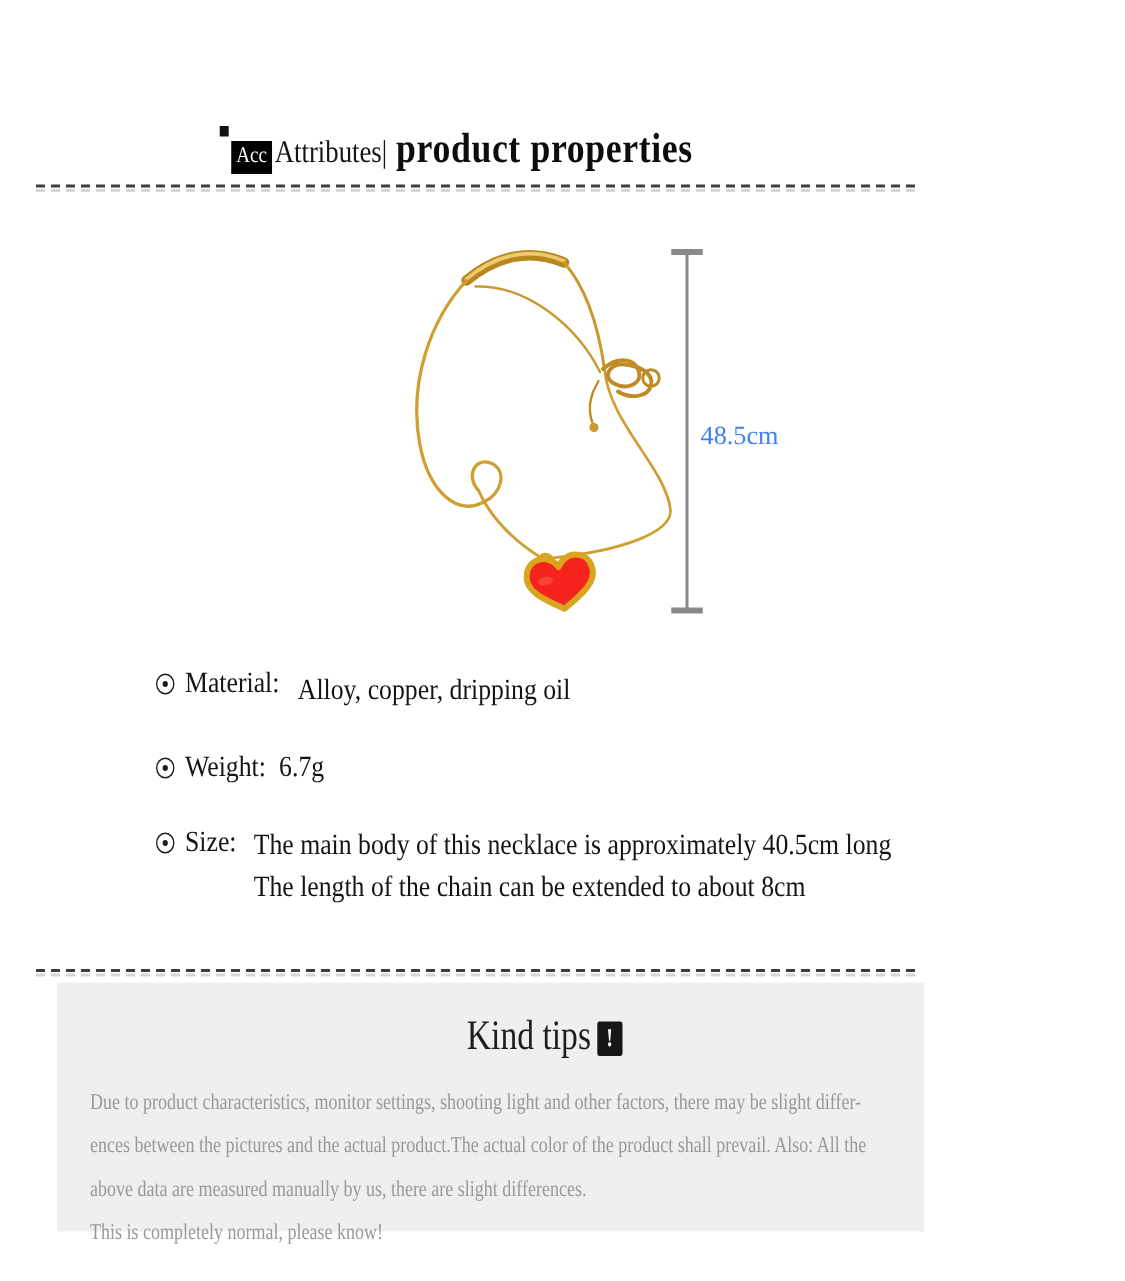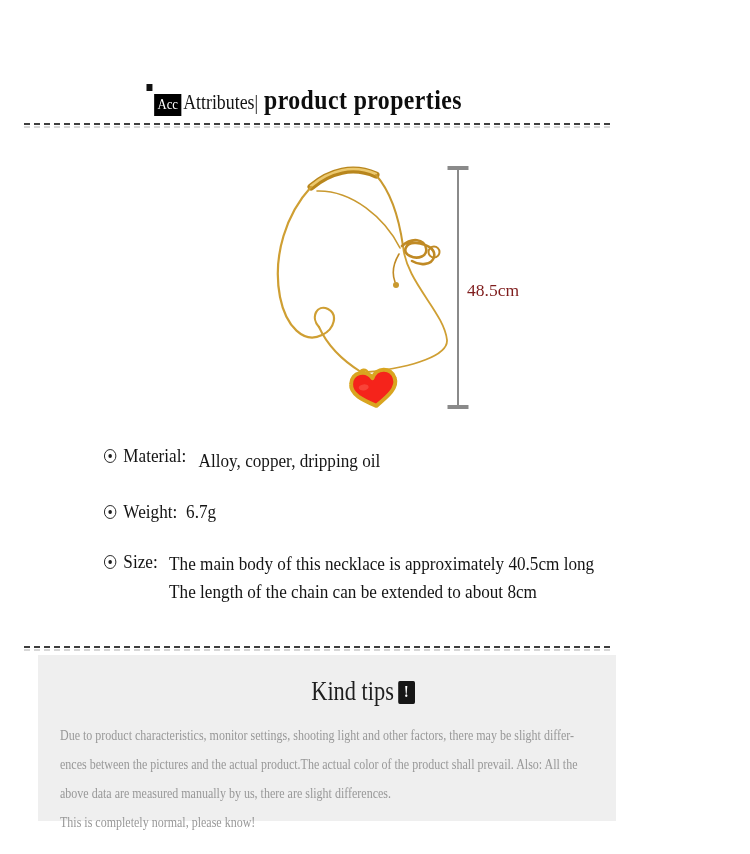--- a/index.html
+++ b/index.html
@@ -19,21 +19,21 @@
   
   .sep{position:absolute;left:24px;right:3px;height:5px;}
   .sep .d1{height:2px;background:repeating-linear-gradient(90deg,#3e3e3e 0 6px,transparent 6px 10px);}
   .sep .d2{height:2px;margin-top:1px;opacity:.75;
            background:repeating-linear-gradient(90deg,#c9c9c9 0 6px,transparent 6px 10px);}
   .sep-top{top:123px;}
   .sep-bottom{top:646px;}
 
   
   .figure-svg{position:absolute;top:150px;left:0;width:750px;height:280px;}
-  .measure-label{position:absolute;left:467px;top:280px;font-size:17.5px;color:#7f1d1d;}
+  .measure-label{position:absolute;left:467px;top:280px;font-size:17.5px;color:#3b82f6;}
 
   
   .specs{position:absolute;left:104px;top:0;width:640px;transform:scaleX(.88);transform-origin:0 0;}
   .spec-row{position:absolute;left:0;display:flex;align-items:flex-start;white-space:nowrap;}
   .spec-row.material{top:444px;}
   .spec-row.weight{top:500px;}
   .spec-row.size{top:550px;}
   .bullet{flex:0 0 auto;width:12px;height:12px;border:1.6px solid #1c1c1c;border-radius:50%;
           margin:5px 8px 0 0;position:relative;}
   .bullet::after{content:"";position:absolute;left:50%;top:50%;width:4px;height:4px;margin:-2px 0 0 -2px;

